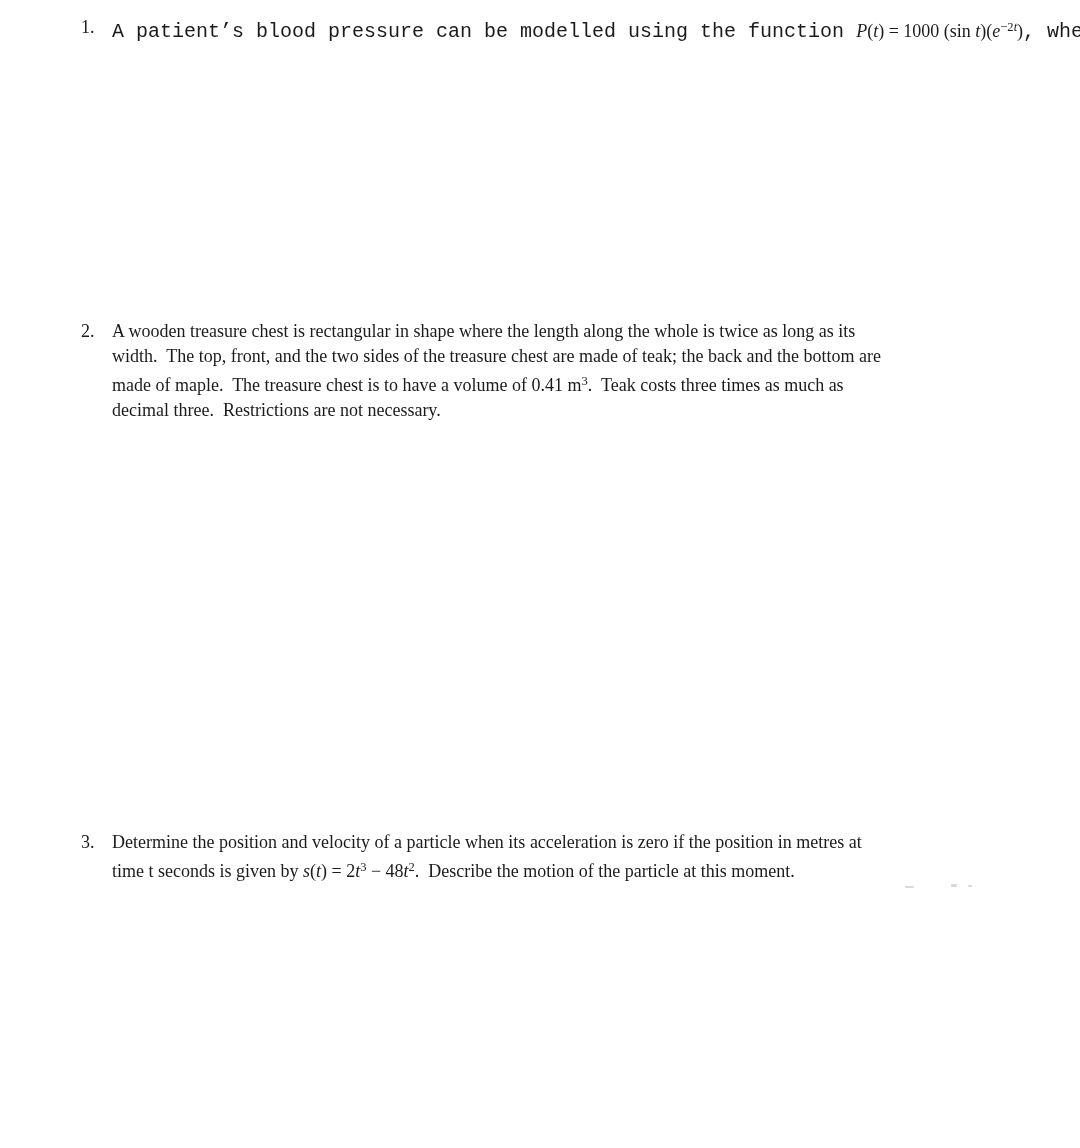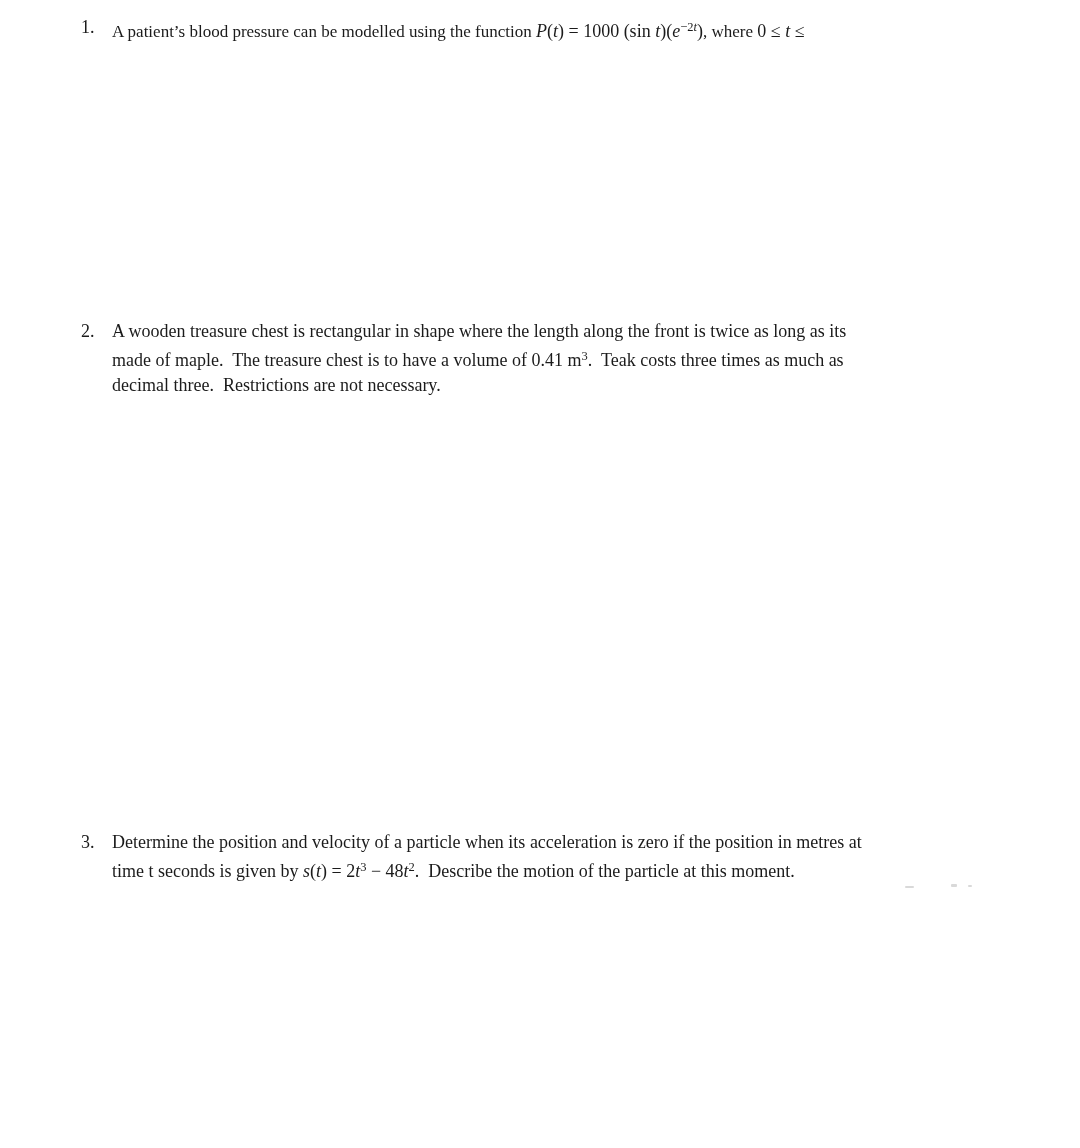--- a/index.html
+++ b/index.html
@@ -32,22 +32,22 @@
   }
   .body {
     flex: 1;
   }
   .line {
     line-height: 25px;
     white-space: pre;
   }
   .seg { white-space: pre; }
   .s-sans {
-    font-family: Liberation Serif, serif;
-    font-size: 17px;
+    font-family: Liberation Mono, monospace;
+    font-size: 20px;
   }
   .s-serif, .s-mr {
     font-family: "Liberation Serif", serif;
     font-size: 18px;
   }
   .s-mi {
     font-family: "Liberation Serif", serif;
     font-size: 18px;
     font-style: italic;
   }
@@ -77,21 +77,22 @@
   <section class="problem" style="top: 15px;">
     <div class="num">1.</div>
     <div class="body">
         <div class="line"><span class="seg s-sans">A patient’s blood pressure can be modelled using the function </span><span class="seg s-mi">P</span><span class="seg s-mr">(</span><span class="seg s-mi">t</span><span class="seg s-mr">) = 1000 (sin </span><span class="seg s-mi">t</span><span class="seg s-mr">)(</span><span class="seg s-mi">e</span><span class="seg s-sup-mr">−2</span><span class="seg s-sup-mi">t</span><span class="seg s-mr">)</span><span class="seg s-sans">, where </span><span class="seg s-mr">0 ≤ </span><span class="seg s-mi">t</span><span class="seg s-mr"> ≤</span></div>
       </div>
   </section>
 
   <section class="problem" style="top: 319px;">
     <div class="num">2.</div>
     <div class="body">
-        <div class="line"><span class="seg s-serif">A wooden treasure chest is rectangular in shape where the length along the front is twice as long as its</span></div>
+        <div class="line"><span class="seg s-serif">A wooden treasure chest is rectangular in shape where the length along the whole is twice as long as its</span></div>
+        <div class="line"><span class="seg s-serif">width.  The top, front, and the two sides of the treasure chest are made of teak; the back and the bottom are</span></div>
         <div class="line"><span class="seg s-serif">made of maple.  The treasure chest is to have a volume of 0.41 m</span><span class="seg s-sup-serif">3</span><span class="seg s-serif">.  Teak costs three times as much as</span></div>
         <div class="line"><span class="seg s-serif">decimal three.  Restrictions are not necessary.</span></div>
       </div>
   </section>
 
   <section class="problem" style="top: 830px;">
     <div class="num">3.</div>
     <div class="body">
         <div class="line"><span class="seg s-serif">Determine the position and velocity of a particle when its acceleration is zero if the position in metres at</span></div>
         <div class="line"><span class="seg s-serif">time t seconds is given by </span><span class="seg s-mi">s</span><span class="seg s-mr">(</span><span class="seg s-mi">t</span><span class="seg s-mr">) = 2</span><span class="seg s-mi">t</span><span class="seg s-sup-mr">3</span><span class="seg s-mr"> − 48</span><span class="seg s-mi">t</span><span class="seg s-sup-mr">2</span><span class="seg s-serif">.  Describe the motion of the particle at this moment.</span></div>

